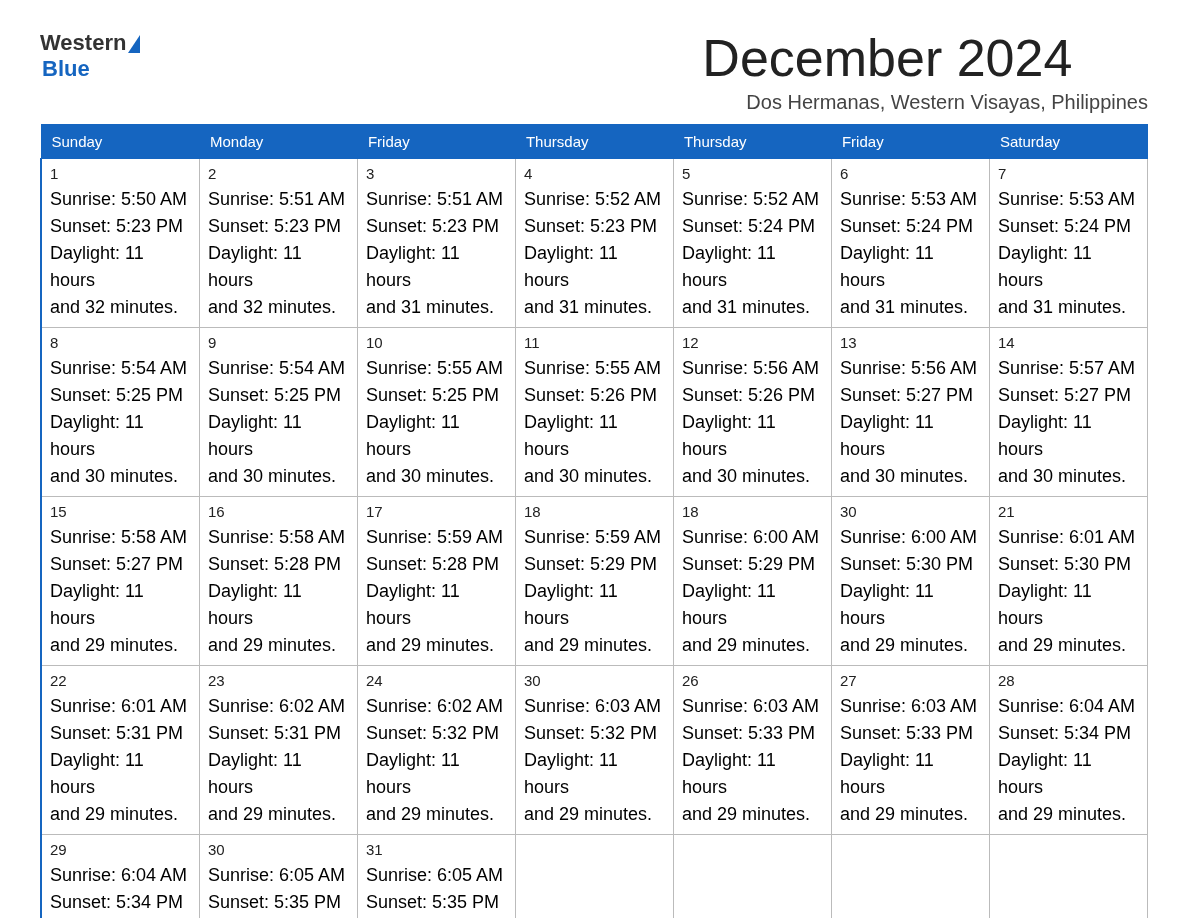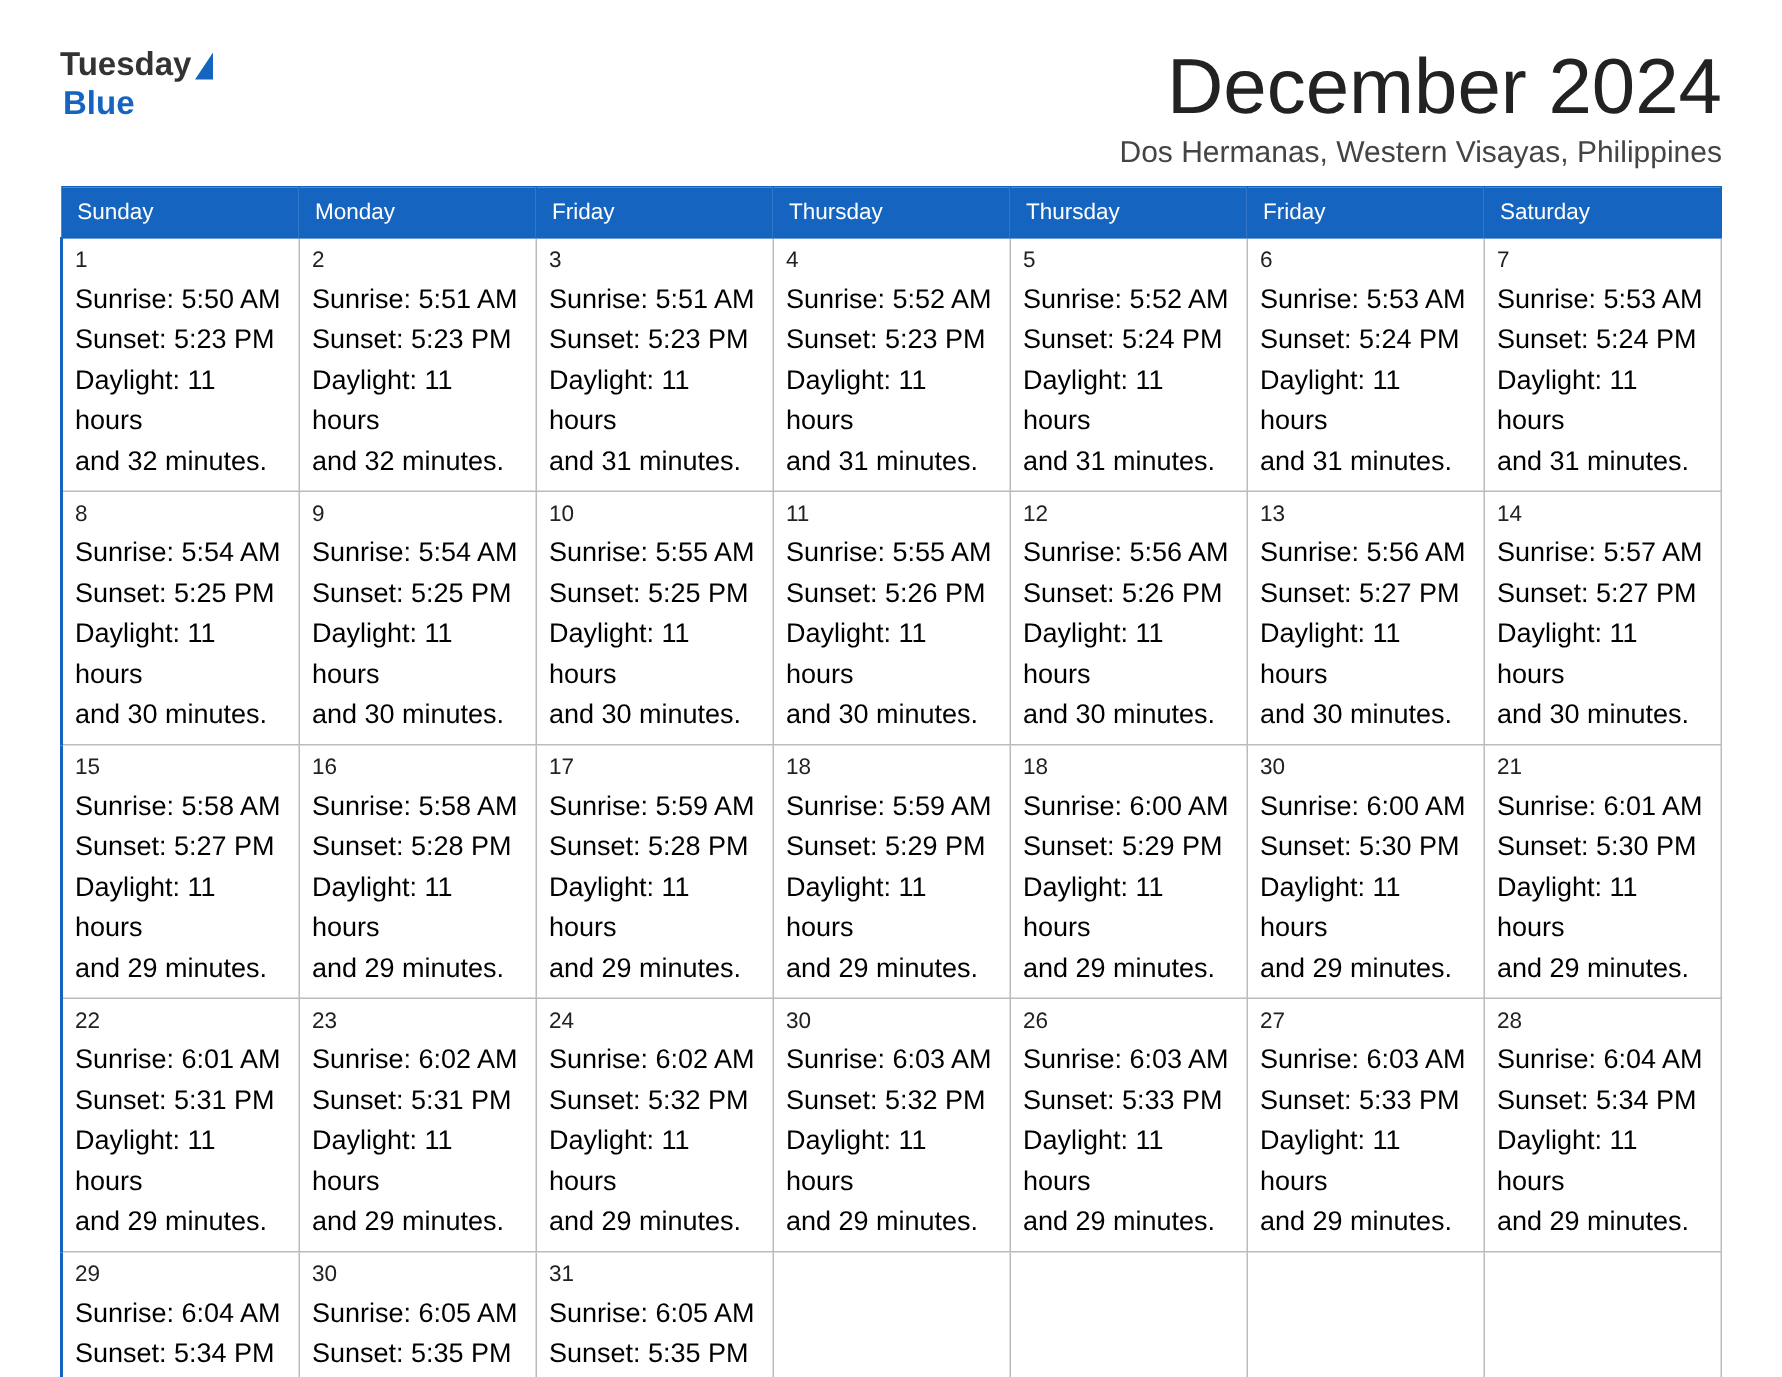--- a/index.html
+++ b/index.html
@@ -33,32 +33,33 @@
     }
     .logo-triangle {
       width: 0;
       height: 0;
       border-left: 12px solid transparent;
       border-bottom: 18px solid #1565c0;
       margin-left: 2px;
       margin-top: 2px;
     }
     .title-section {
-      text-align: right;
+      text-align: left;
     }
     .month-title {
       font-size: 52px;
       font-weight: normal;
       color: #222;
       line-height: 1.1;
     }
     .location-subtitle {
       font-size: 20px;
       color: #444;
       margin-top: 4px;
+      margin-left: 44px;
     }
     table {
       width: 100%;
       border-collapse: collapse;
       margin-top: 0;
     }
     thead tr th {
       background-color: #1565c0;
       color: #fff;
       font-size: 15px;
@@ -100,21 +101,21 @@
       background: #fff;
     }
   </style>
 </head>
 <body>
 
 <div class="header-row">
   <div class="logo">
     <div style="display:flex;flex-direction:column;align-items:flex-start;">
       <div style="display:flex;align-items:center;">
-        <span class="logo-text-general">Tuesday</span>
+        <span class="logo-text-general">Western</span>
         <div class="logo-triangle"></div>
       </div>
       <span class="logo-text-blue" style="margin-left:2px;">Blue</span>
     </div>
   </div>
   <div class="title-section">
     <div class="month-title">December 2024</div>
     <div class="location-subtitle">Dos Hermanas, Western Visayas, Philippines</div>
   </div>
 </div>

